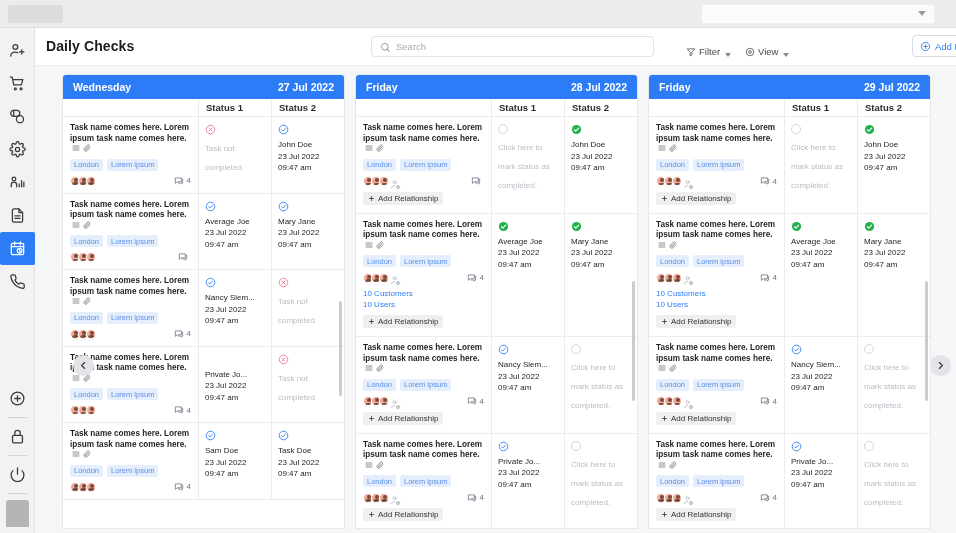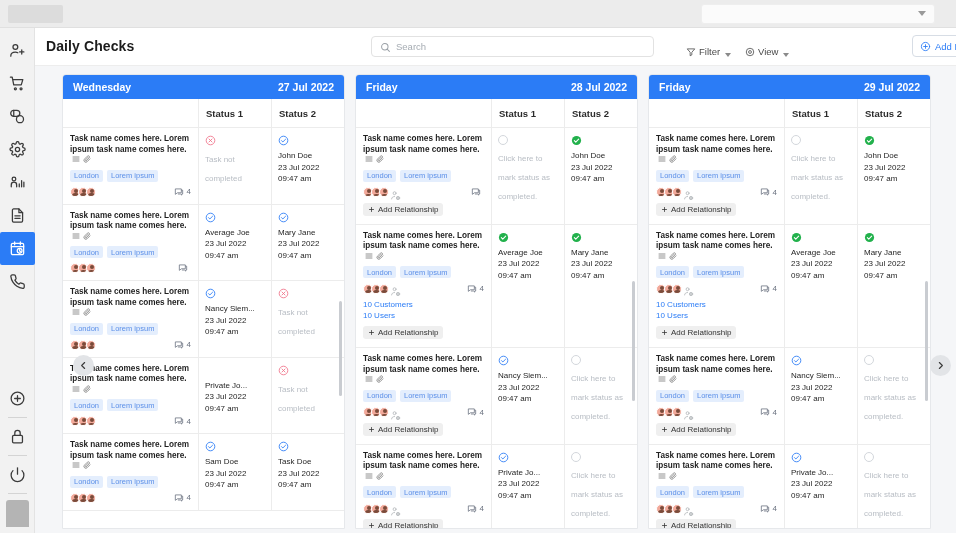--- a/index.html
+++ b/index.html
@@ -96,21 +96,21 @@
   .col-1 { left:27px; }
   .col-2 { left:320px; }
   .col-3 { left:613px; }
 
   .col-head {
     height:24px; background:#2b7cf6; color:#fff;
     display:flex; align-items:center; justify-content:space-between;
     padding:0 10px; font-size:10.5px; font-weight:bold;
   }
   .col-subhead {
-    height:29px; display:flex; border-bottom:1px solid #ececec;
+    height:18px; display:flex; border-bottom:1px solid #ececec;
     font-size:9.5px; font-weight:bold; color:#2b2b2b;
   }
   .sub-task { width:136px; border-right:1px solid #ececec; }
   .sub-s1 { width:73px; border-right:1px solid #ececec; display:flex; align-items:center; padding-left:7px;}
   .sub-s2 { width:72px; display:flex; align-items:center; padding-left:7px;}
 
   .row { display:flex; border-bottom:1px solid #ececec; }
   .cell-task { width:136px; border-right:1px solid #ececec; padding:6px 7px 7px; }
   .cell-st   { width:73px; border-right:1px solid #ececec; padding:7px 6px; }
   .cell-st2  { width:72px; padding:7px 6px; }

